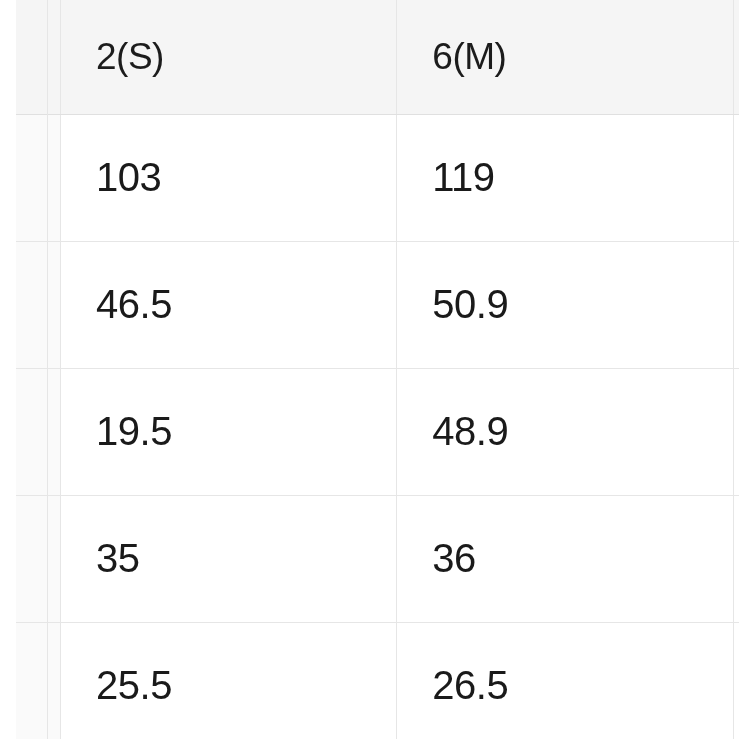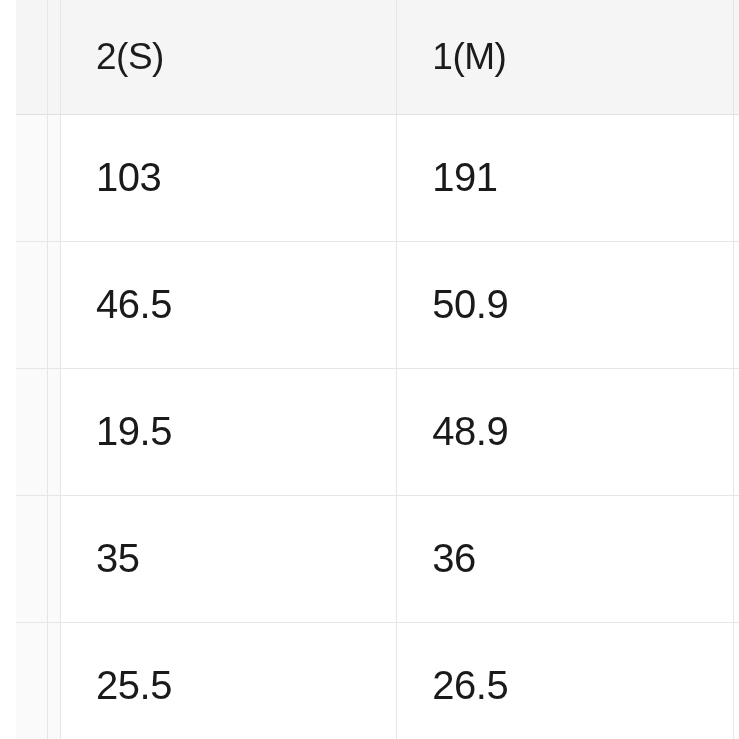--- a/index.html
+++ b/index.html
@@ -108,30 +108,30 @@
         <col class="c-label">
         <col class="c-data">
         <col class="c-data">
         <col class="c-data">
       </colgroup>
 
       <thead>
         <tr>
           <th class="label-head"></th>
           <th>2(S)</th>
-          <th>1(M)</th>
+          <th>6(M)</th>
           <th>4(</th>
         </tr>
       </thead>
 
       <tbody>
         <tr>
           <td class="row-label"></td>
           <td>103</td>
-          <td>191</td>
+          <td>119</td>
           <td>10</td>
         </tr>
         <tr>
           <td class="row-label"></td>
           <td>46.5</td>
           <td>50.9</td>
           <td>42</td>
         </tr>
         <tr>
           <td class="row-label"></td>

